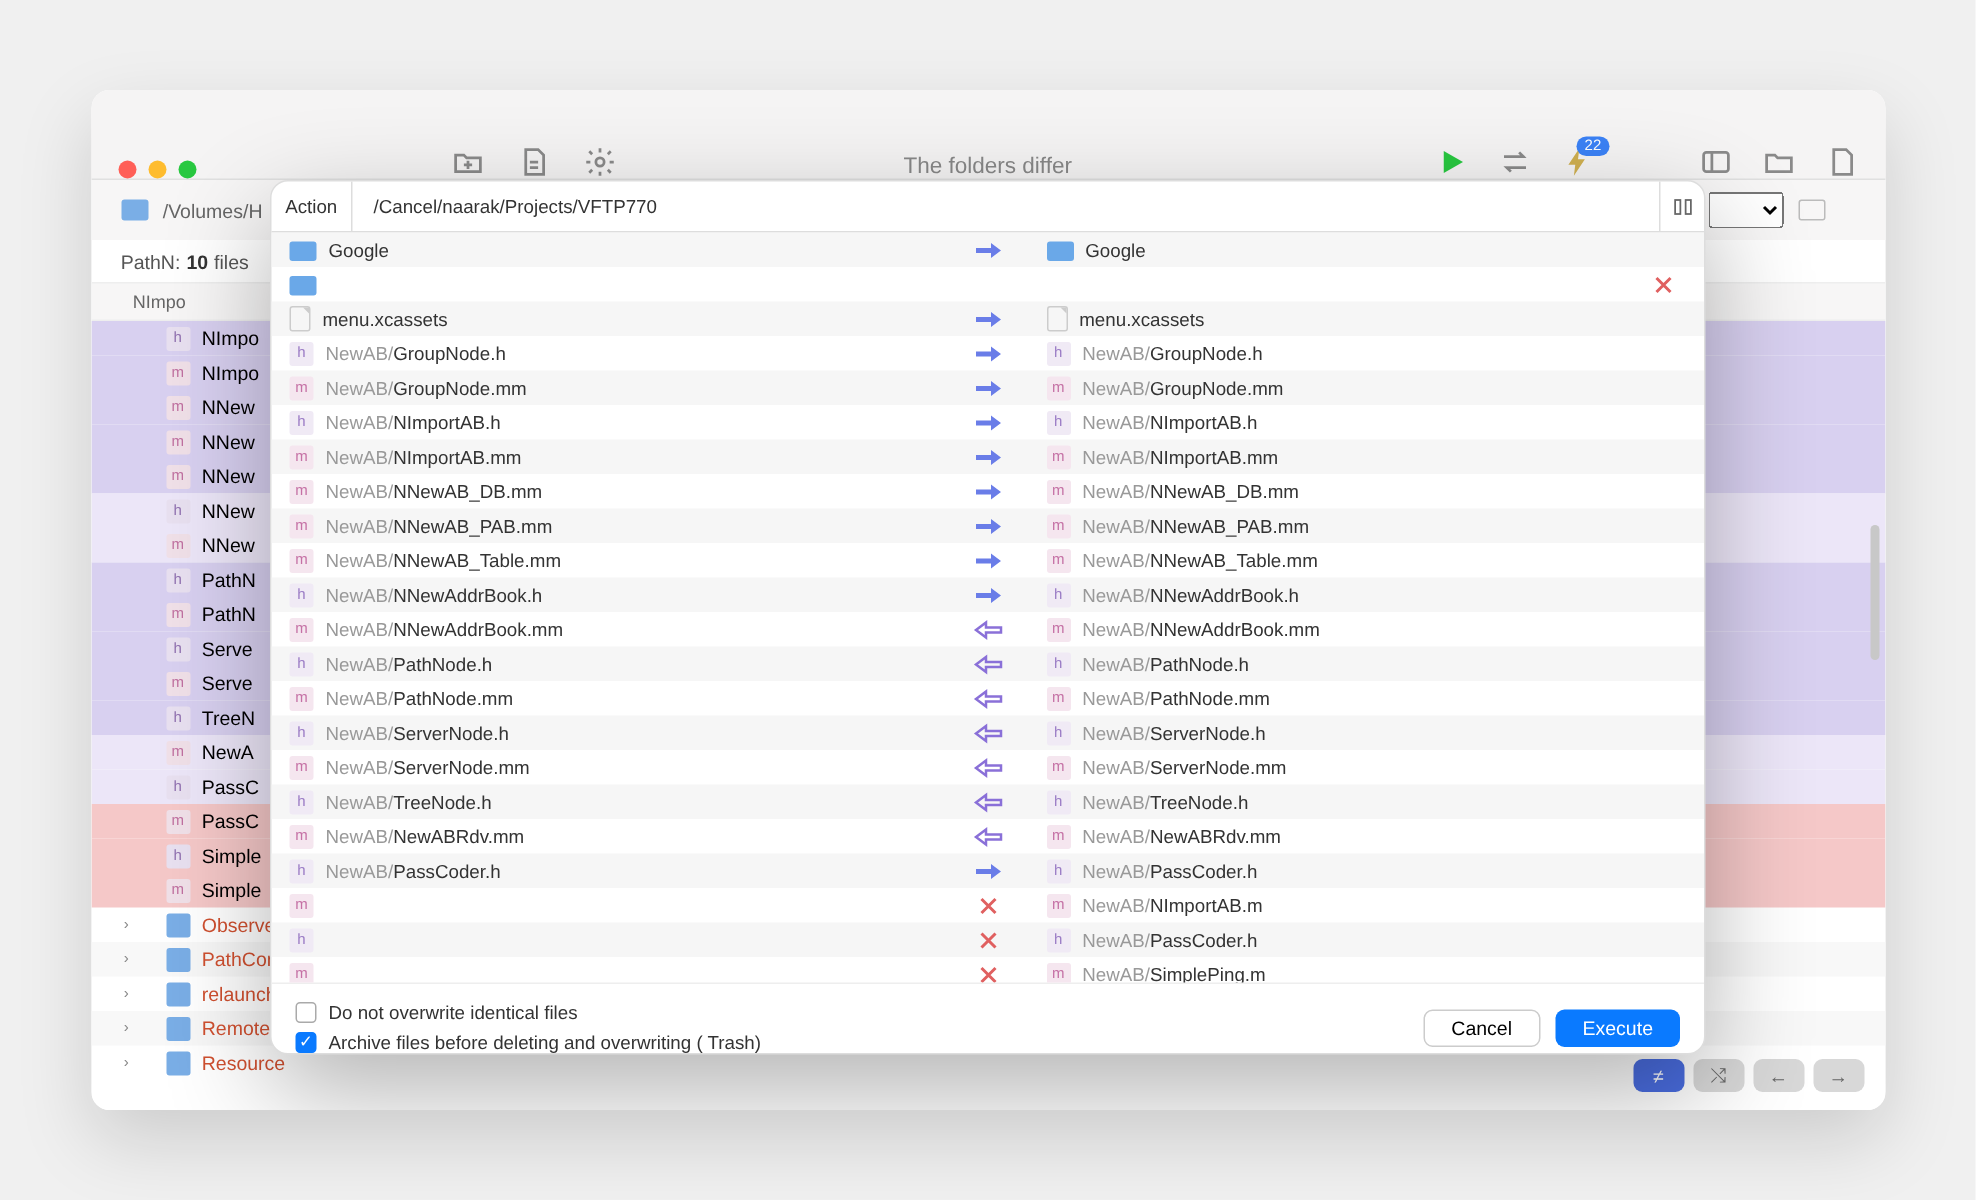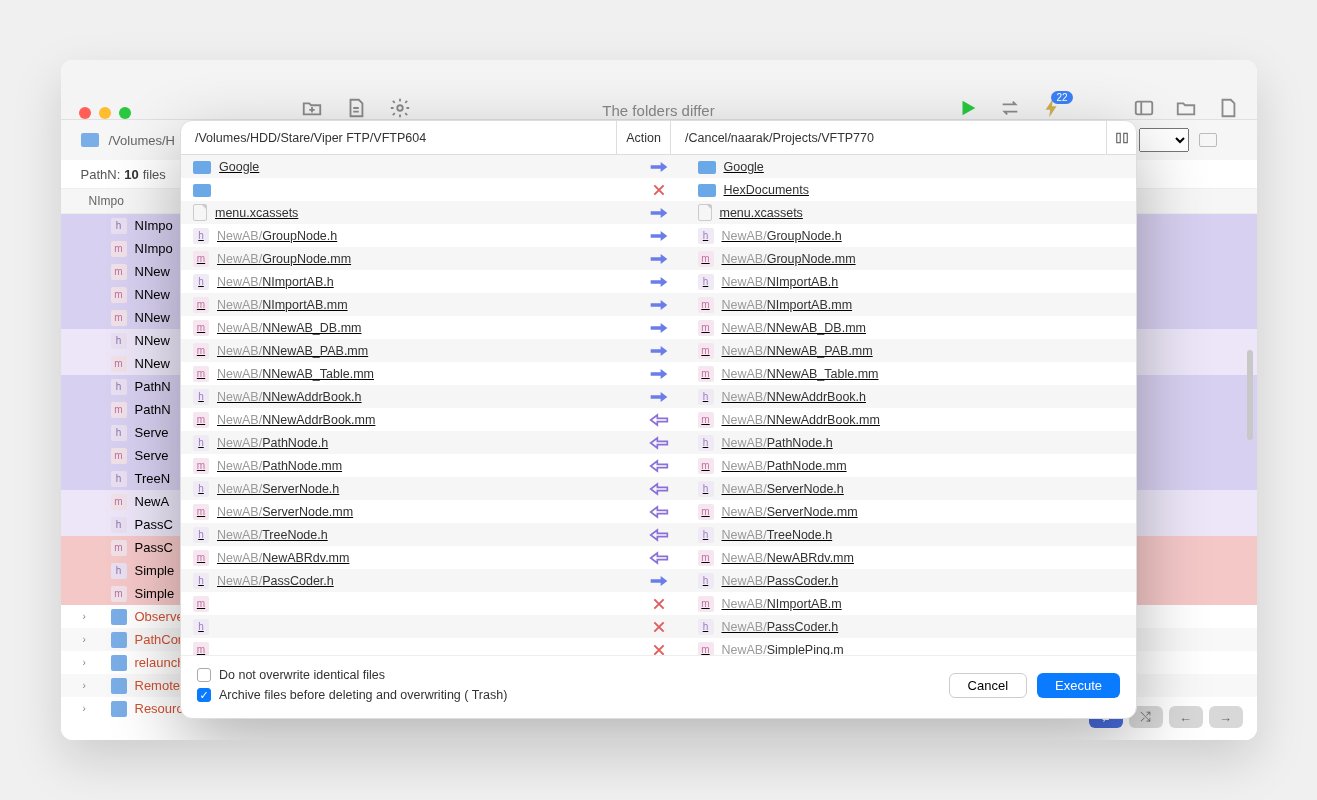--- a/index.html
+++ b/index.html
@@ -36,40 +36,40 @@
 .row-lighter { background:#f8f8f8; }
 .bg-row .arrow { position:absolute; left:22px; font-size:10px; color:#888; }
 .red-text { color:#d05030; }
 .overlay { position:absolute; top:0; left:0; right:0; bottom:0; display:flex; align-items:flex-start; justify-content:center; padding-top:60px; background:rgba(255,255,255,0.0); }
 .modal { width: 957px; background:#fff; border-radius:12px; box-shadow:0 25px 70px rgba(0,0,0,0.3); border:1px solid #ddd; margin-top:0; }
 .modal-head { display:flex; align-items:center; height:34px; border-bottom:1px solid #ddd; font-size:12.5px; color:#333; }
 .mh-left { flex:1; padding:0 14px; border-right:1px solid #ddd; height:100%; display:flex; align-items:center; }
 .mh-action { width:54px; text-align:center; border-right:1px solid #ddd; height:100%; display:flex;align-items:center;justify-content:center; }
 .mh-right { flex:1; padding:0 14px; height:100%; display:flex; align-items:center; }
 .mh-icon { width:30px; display:flex; justify-content:center; border-left:1px solid #ddd; height:100%; align-items:center; color:#666; font-size:14px;}
-.modal-body { max-height:500px; overflow:hidden;text-decoration:underline; }
+.modal-body { max-height:500px; overflow:hidden; }
 .mrow { display:flex; height:23px; align-items:center; font-size:12.5px; }
 .mrow:nth-child(odd) { background:#f6f6f6; }
 .mcell-l { flex:1; display:flex; align-items:center; padding:0 12px; gap:8px; min-width:0; }
 .mcell-a { width:54px; display:flex; justify-content:center; }
 .mcell-r { flex:1; display:flex; align-items:center; padding:0 12px; gap:8px; min-width:0; }
 .prefix { color:#999; }
 .fname { color:#333; }
 .ficn { width:18px; height:15px; display:flex; align-items:center; justify-content:center; }
 .ficn.folder { background:#6aa8e8; border-radius:2px; height:13px; margin-top:1px; }
 .ficn.file { border:1px solid #ccc; border-radius:2px; height:17px; width:14px; position:relative; }
 .ficn.file::after { content:""; position:absolute; top:0; right:0; border-left:4px solid transparent; border-top:4px solid #ccc; }
 .ficn.h, .ficn.m { width:16px; height:16px; border-radius:2px; font-size:10px; display:flex;align-items:center;justify-content:center; }
 .ficn.h { background:#f0eaf5; color:#9a7bc5; }
 .ficn.m { background:#f5e6ef; color:#c571a5; }
 .act-icon { font-size:15px; }
 .act-right { color:#6a7de8; }
 .act-left { color:#8a70d8; }
 .act-x { color:#e06060; }
-.modal-foot { display:flex; align-items:center; padding:12px 16px 16px; border-top:1px solid #eee; }
+.modal-foot { display:flex; align-items:center; padding:12px 16px 0; border-top:1px solid #eee; }
 .checks { display:flex; flex-direction:column; gap:6px; font-size:12.5px; color:#333; }
 .check-row { display:flex; align-items:center; gap:8px; }
 .checkbox { width:14px; height:14px; border:1px solid #aaa; border-radius:3px; display:flex;align-items:center;justify-content:center; }
 .checkbox.checked { background:#0a7aff; border-color:#0a7aff; }
 .checkbox.checked::after { content:"✓"; color:#fff; font-size:11px; line-height:1; }
 .btns { margin-left:auto; display:flex; gap:10px; }
 .btn { padding:4px 18px; border-radius:6px; font-size:13px; border:none; cursor:pointer; }
 .btn-cancel { background:#fff; border:1px solid #ccc; }
 .btn-exec { background:#0a7aff; color:#fff; }
 .bottom-btns { position:absolute; bottom:12px; right:14px; display:flex; gap:6px; }
@@ -251,21 +251,20 @@
     </div>
   </div>
   <div class="path-right">
     <select></select>
     <span class="ext-icn"></span>
   </div>
 
   <div class="overlay">
     <div class="modal">
       <div class="modal-head">
-        <div class="mh-left">/Volumes/HDD/Stare/Viper FTP/VFTP604</div>
         <div class="mh-action">Action</div>
         <div class="mh-right">/Cancel/naarak/Projects/VFTP770</div>
         <div class="mh-icon">
           <svg width="16" height="14" viewBox="0 0 24 24" fill="none" stroke="currentColor" stroke-width="2">
               <rect x="3" y="4" width="6" height="16"></rect>
               <rect x="15" y="4" width="6" height="16"></rect>
             </svg>
         </div>
       </div>
       <div class="modal-body" id="modal-rows">
@@ -290,24 +289,20 @@
     <div class="mcell-l">
               <span class="ficn folder"></span>
               <span><span class="prefix"></span><span class="fname"></span></span>
             </div>
     <div class="mcell-a">
               <span class="act-icon act-x">
                 <svg width="16" height="16" viewBox="0 0 24 24" fill="none" stroke="currentColor" stroke-width="3">
                   <path d="M5 5l14 14M19 5L5 19"></path>
                 </svg>
               </span>
-            </div>
-    <div class="mcell-r">
-              <span class="ficn folder"></span>
-              <span><span class="prefix"></span><span class="fname">HexDocuments</span></span>
             </div>
   </div>
           <div class="mrow">
     <div class="mcell-l">
               <span class="ficn file"></span>
               <span><span class="prefix"></span><span class="fname">menu.xcassets</span></span>
             </div>
     <div class="mcell-a">
               <span class="act-icon act-right">
                 <svg width="20" height="14" viewBox="0 0 24 16" fill="currentColor" stroke="currentColor" stroke-width="0">

